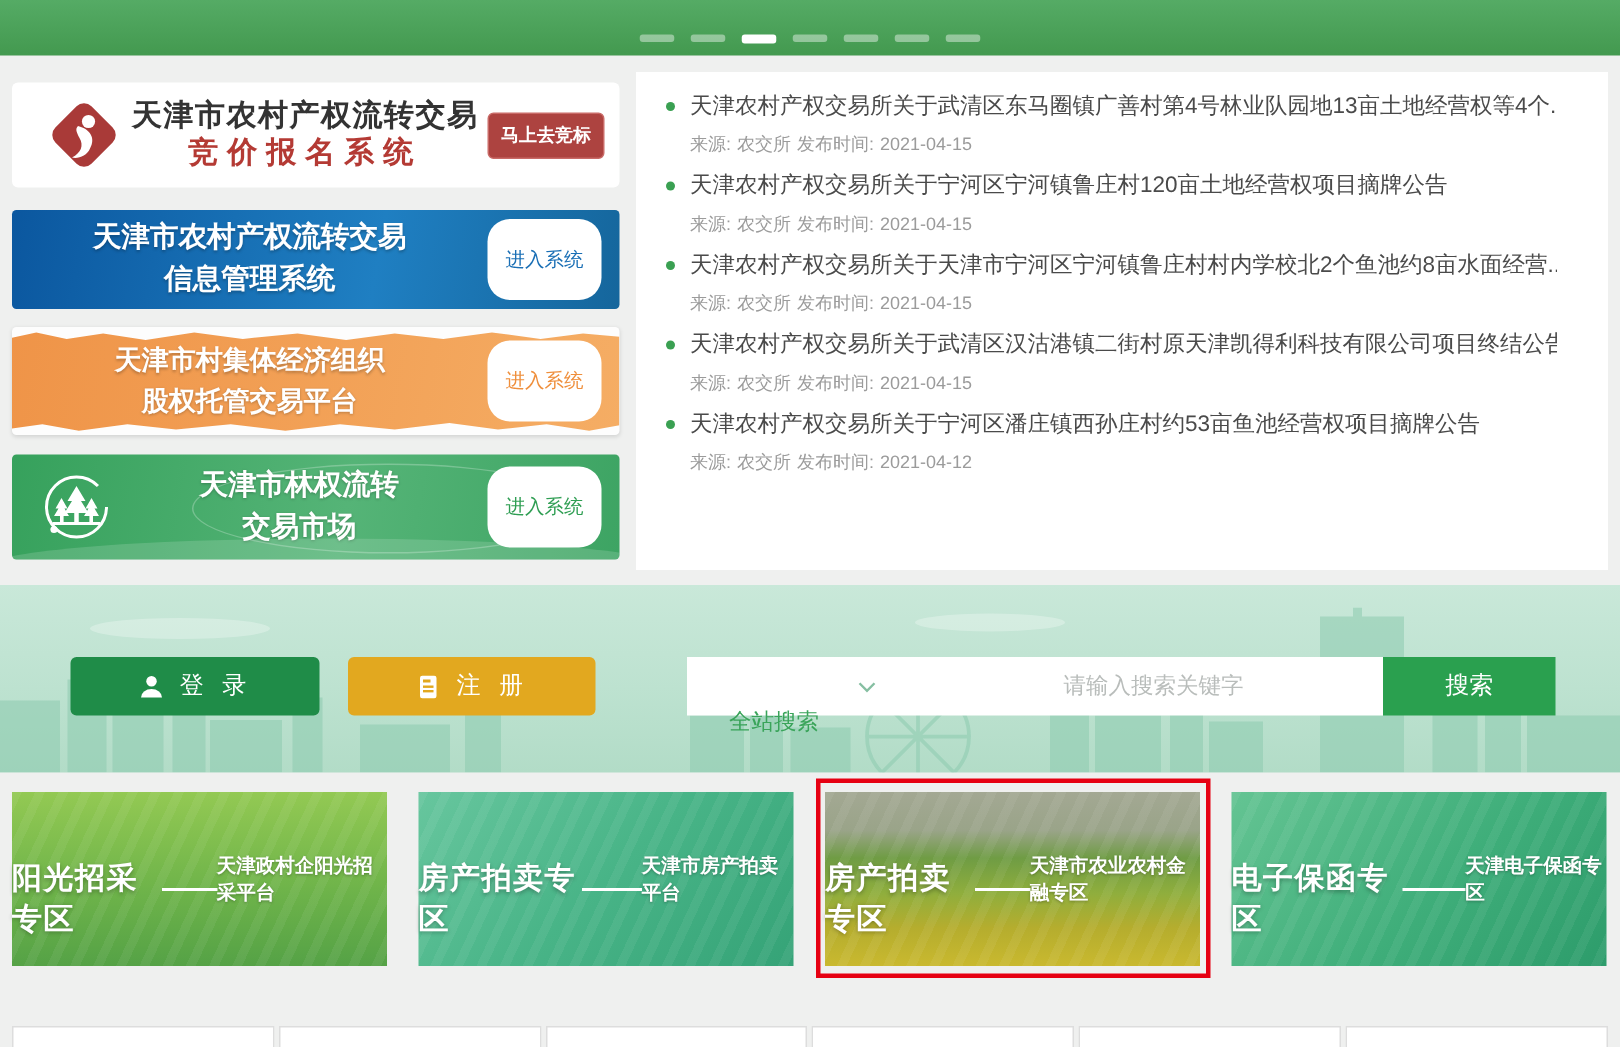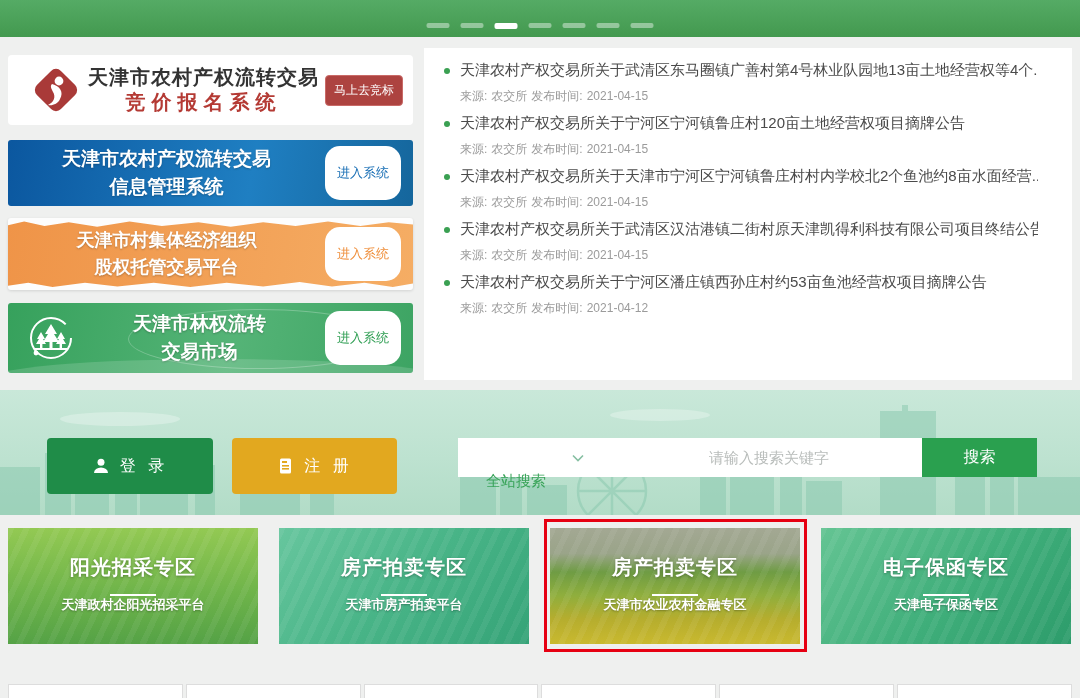--- a/index.html
+++ b/index.html
@@ -17,21 +17,21 @@
   .dot.active { background:#ffffff; height:6px; }
 
   
   #logo-card { left:8px; top:55px; width:405px; height:70px; background:#fff; border-radius:4px;
     display:flex; align-items:center; }
   #logo-icon { margin-left:22px; width:52px; height:52px; flex:0 0 auto; }
   #logo-text { flex:1; text-align:center; line-height:1.25; }
   .logo-l1 { font-size:20px; font-weight:bold; color:#333; letter-spacing:1px; }
   .logo-l2 { font-size:20px; font-weight:bold; color:#b43a34; letter-spacing:6px; }
   #bid-btn { margin-right:10px; background:#ad4340; color:#fff; font-size:12px;
-    border:1px solid #c96a67; border-radius:4px; padding:6px 8px; cursor:pointer; white-space:nowrap; }
+    border:1px solid #c96a67; border-radius:4px; padding:6px 8px; cursor:pointer; white-space:nowrap;font-weight:bold; }
 
   
   .banner { left:8px; width:405px; display:flex; align-items:center; border-radius:3px; }
   .banner-title { flex:1; text-align:center; color:#fff; font-weight:bold; line-height:1.5;
     text-shadow:0 1px 2px rgba(0,0,0,.25); }
   .enter-btn { margin-right:12px; background:#fff; border:none; border-radius:15px;
     padding:18px 12px; font-size:13px; cursor:pointer; white-space:nowrap; }
   #banner-blue { top:140px; height:66px;
     background:linear-gradient(100deg,#0b579f,#1f7fc2 60%,#15669c); }
   #banner-blue .banner-title { font-size:19px; }
@@ -69,39 +69,39 @@
   .bullet { flex:0 0 auto; width:6px; height:6px; border-radius:50%; background:#3aa052; margin-right:10px; }
   .news-title { font-size:15px; color:#4a4a4a; }
   .news-meta { display:flex; justify-content:flex-start; margin-top:8px; padding-left:16px;
     font-size:12px; color:#9b9b9b; }
   .meta-left span, .meta-right span { margin-right:4px; }
 
   
   #hero { left:0; top:390px; width:1080px; height:125px; overflow:hidden;
     background:linear-gradient(180deg,#c9e8d9 0%,#bde2d0 55%,#b2dcc7 100%); }
   #skyline { position:absolute; left:0; bottom:0; width:1080px; height:110px; opacity:.55; }
-  .hero-btn { position:absolute; top:48px; height:56px; border:none; border-radius:4px;
+  .hero-btn { position:absolute; top:48px; height:39px; border:none; border-radius:4px;
     color:#fff; font-size:16px; letter-spacing:4px; cursor:pointer;
     display:flex; align-items:center; justify-content:center; gap:10px; }
   #login-btn { left:47px; width:166px; background:#1f8c48; }
   #register-btn { left:232px; width:165px; background:#e2a81f; }
   #search-bar { position:absolute; left:458px; top:48px; width:464px; height:39px; background:#fff;
     display:flex; align-items:center; }
   #scope { display:flex; align-items:center; gap:26px; padding-left:28px; width:158px; cursor:pointer; }
   #scope-label { font-size:15px; color:#3aa45a;margin-top:48px; }
   #search-input { flex:1; border:none; outline:none; height:100%; font-size:15px;
     text-align:center; color:#555; background:transparent; }
   #search-input::placeholder { color:#b9bdbb; }
   #search-btn { position:absolute; left:922px; top:48px; width:115px; height:39px; border:none;
     background:#2aa04f; color:#fff; font-size:16px; cursor:pointer; }
 
   
   #zones { position:absolute; left:8px; top:528px; width:1064px; height:116px; display:flex; gap:21px; }
   .zone { position:relative; width:250px; height:116px; cursor:pointer; color:#fff;
-    display:flex; flex-direction:column; align-items:center; overflow:visible; }
+    display:flex; flex-direction:row; align-items:center; overflow:visible; }
   .zone-bg { position:absolute; inset:0; overflow:hidden; }
   .zone-bg::after { content:''; position:absolute; inset:0;
     background:repeating-linear-gradient(115deg,rgba(255,255,255,.06) 0 6px,transparent 6px 14px); }
   .zone.idx-0 .zone-bg { background:linear-gradient(180deg,#93c953 0%,#6fb44a 55%,#55a246 100%),
     repeating-linear-gradient(90deg,rgba(255,255,255,.10) 0 10px,transparent 10px 26px); }
   .zone.idx-1 .zone-bg { background:linear-gradient(135deg,#67c69e 0%,#48b487 50%,#35a377 100%); }
   .zone.idx-2 .zone-bg { background:linear-gradient(180deg,#a3a893 0%,#9aa489 22%,#6f9c44 38%,#8fae3d 58%,#b5ad2e 78%,#c9b92f 100%); }
   .zone.idx-3 .zone-bg { background:linear-gradient(135deg,#64c493 0%,#3fae7a 55%,#2d9c6b 100%); }
   .zone-title { position:relative; z-index:2; margin-top:26px; font-size:20px; font-weight:bold;
     letter-spacing:1px; text-shadow:0 1px 3px rgba(0,0,0,.3); }

